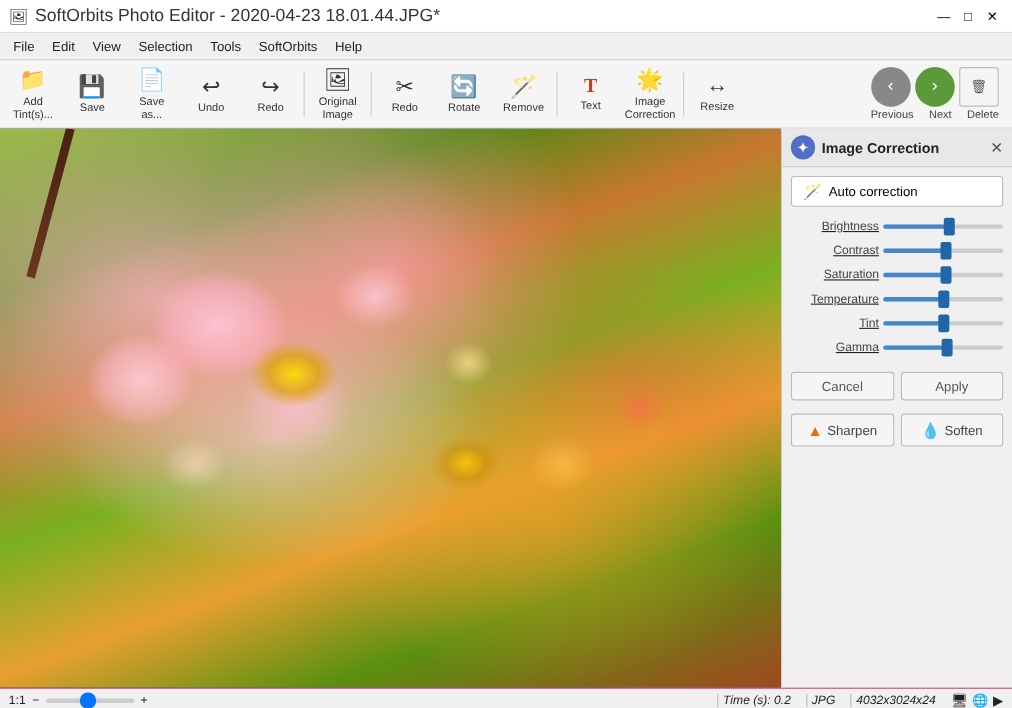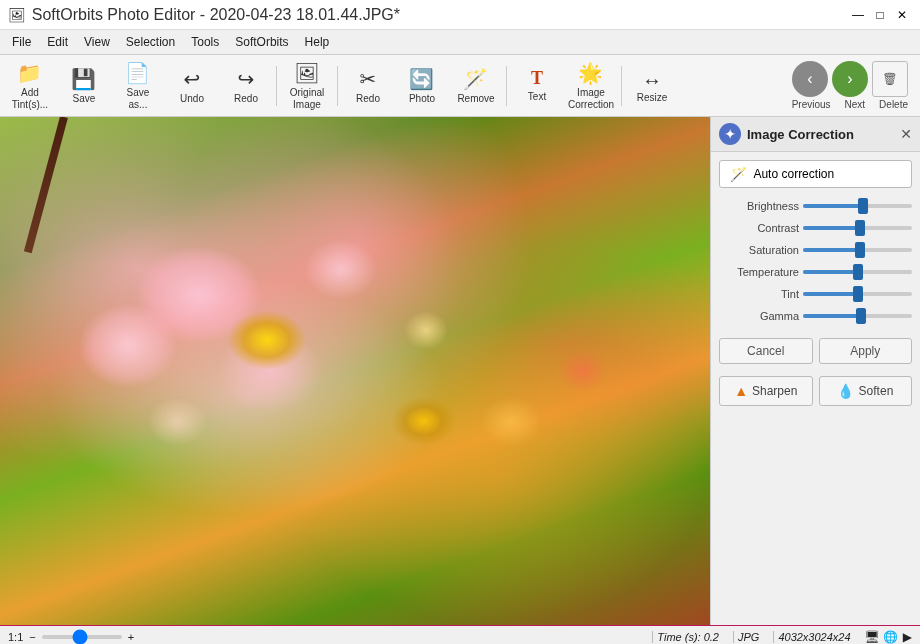--- a/index.html
+++ b/index.html
@@ -127,20 +127,21 @@
       display: flex;
       align-items: center;
       gap: 6px;
     }
     .wand-icon { color: #c8a020; font-size: 14px; }
 
     .slider-row {
       display: flex;
       align-items: center;
       gap: 4px;
+      text-decoration: underline;
     }
     .slider-label {
       width: 80px;
       text-align: right;
       font-size: 11px;
       color: #444;
       flex-shrink: 0;
     }
     .slider-track {
       flex: 1;
@@ -300,21 +301,21 @@
         <div style="text-align: center; line-height: 1.2; white-space: pre;">Original
 Image</div>
       </div>
       <div class="toolbar-separator"></div>
       <div class="toolbar-btn">
         <div class="tb-icon">✂</div>
         <div style="text-align: center; line-height: 1.2; white-space: pre;">Redo</div>
       </div>
       <div class="toolbar-btn">
         <div class="tb-icon">🔄</div>
-        <div style="text-align: center; line-height: 1.2; white-space: pre;">Photo</div>
+        <div style="text-align: center; line-height: 1.2; white-space: pre;">Rotate</div>
       </div>
       <div class="toolbar-btn">
         <div class="tb-icon">🪄</div>
         <div style="text-align: center; line-height: 1.2; white-space: pre;">Remove</div>
       </div>
       <div class="toolbar-separator"></div>
       <div class="toolbar-btn">
         <div class="tb-icon" style="font-weight: bold; font-size: 18px; font-family: serif; color: rgb(200, 64, 16);">T</div>
         <div style="text-align: center; line-height: 1.2; white-space: pre;">Text</div>
       </div>

